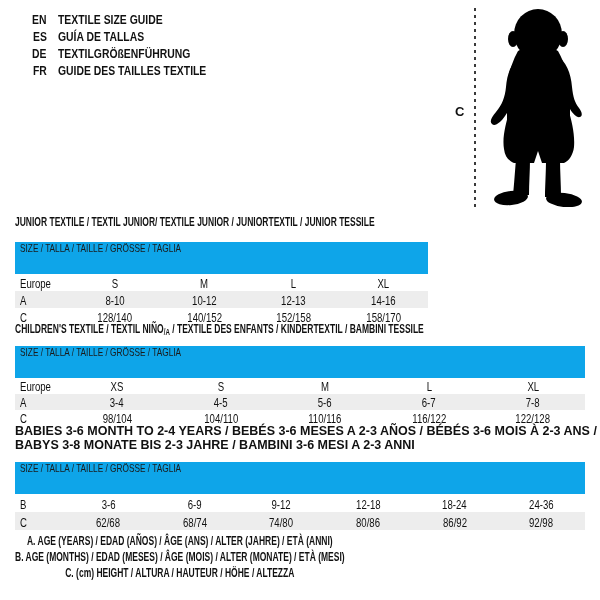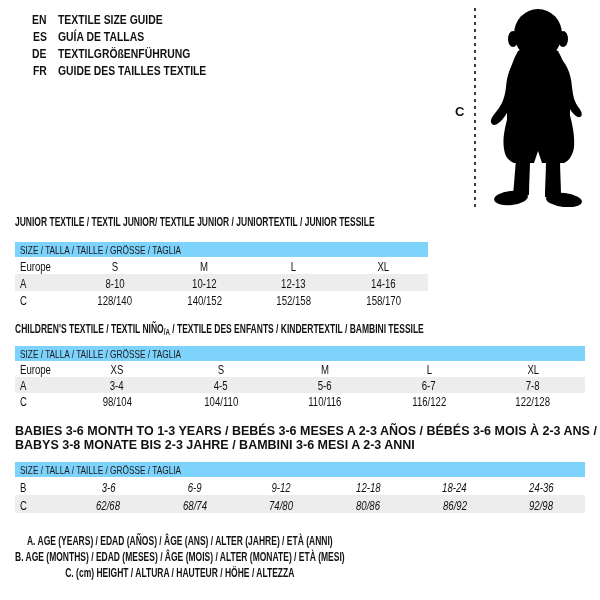--- a/index.html
+++ b/index.html
@@ -23,38 +23,38 @@
   .c-label { position:absolute; left:455px; top:104px; font-weight:bold; font-size:13px; }
   .baby-svg { position:absolute; left:482px; top:9px; }
 
   
   .sec-title { position:absolute; left:15px; font-weight:bold; font-size:12.5px;
                white-space:nowrap; transform:scaleX(0.68); transform-origin:0 50%; }
   .sub-sm { font-size:9px; vertical-align:-2px; }
 
   
   .tbl { position:absolute; left:15px; }
-  .tbl-bar { background:#7dd3fc; display:flex; align-items:center; padding-left:5px;
-             font-size:11.5px; color:#1a1a1a; height:15px; }
+  .tbl-bar { background:#0ea5e9; display:flex; align-items:flex-start; padding-left:5px;
+             font-size:11.5px; color:#1a1a1a; height:32px; }
   .tbl-row { display:flex; align-items:flex-end; font-size:12px; }
   .tbl-row.alt { background:#ededed; }
   .cell-label { padding-left:5px; }
   .cell { text-align:center; }
   .junior   { top:242px; width:413px; }
   .junior .tbl-row { height:17px; }
   .junior .cell-label { width:55px; }
   .junior .cell { width:89.5px; }
   .children { top:346px; width:570px; }
   .children .tbl-row { height:16px; }
   .children .cell-label { width:50px; }
   .children .cell { width:104px; }
   .babies   { top:462px; width:570px; }
   .babies .tbl-row { height:18px; }
   .babies .cell-label { width:50px; }
-  .babies .cell { width:86.6px;font-style:italic; }
+  .babies .cell { width:86.6px; }
 
   .title-junior   { top:215px; }
   .title-children { top:322px; }
   .title-babies   { top:424px; line-height:14px; }
   .title-babies div { transform:none; }
   .babies-line { font-weight:bold; font-size:12.5px; white-space:nowrap;
                  transform:scaleX(0.68); transform-origin:0 50%; }
 
   
   .footnotes { position:absolute; left:15px; top:534px;text-align:center; }
@@ -158,21 +158,21 @@
       <span class="cell-label"><span class="cx">C</span></span>
       <span class="cell"><span class="cxc">98/104</span></span>
       <span class="cell"><span class="cxc">104/110</span></span>
       <span class="cell"><span class="cxc">110/116</span></span>
       <span class="cell"><span class="cxc">116/122</span></span>
       <span class="cell"><span class="cxc">122/128</span></span>
     </div>
   </div>
 
   <div class="sec-title title-babies" style="transform:none;">
-    <div class="babies-line">BABIES 3-6 MONTH TO 1-3 YEARS / BEBÉS 3-6 MESES A 2-3 AÑOS / BÉBÉS 3-6 MOIS À 2-3 ANS /</div>
+    <div class="babies-line">BABIES 3-6 MONTH TO 2-4 YEARS / BEBÉS 3-6 MESES A 2-3 AÑOS / BÉBÉS 3-6 MOIS À 2-3 ANS /</div>
     <div class="babies-line">BABYS 3-8 MONATE BIS 2-3 JAHRE / BAMBINI 3-6 MESI A 2-3 ANNI</div>
   </div>
   <div class="tbl babies">
     <div class="tbl-bar">
       <span class="cx72">SIZE / TALLA / TAILLE / GRÖSSE / TAGLIA</span>
     </div>
     <div class="tbl-row">
       <span class="cell-label"><span class="cx">B</span></span>
       <span class="cell"><span class="cxc">3-6</span></span>
       <span class="cell"><span class="cxc">6-9</span></span>

